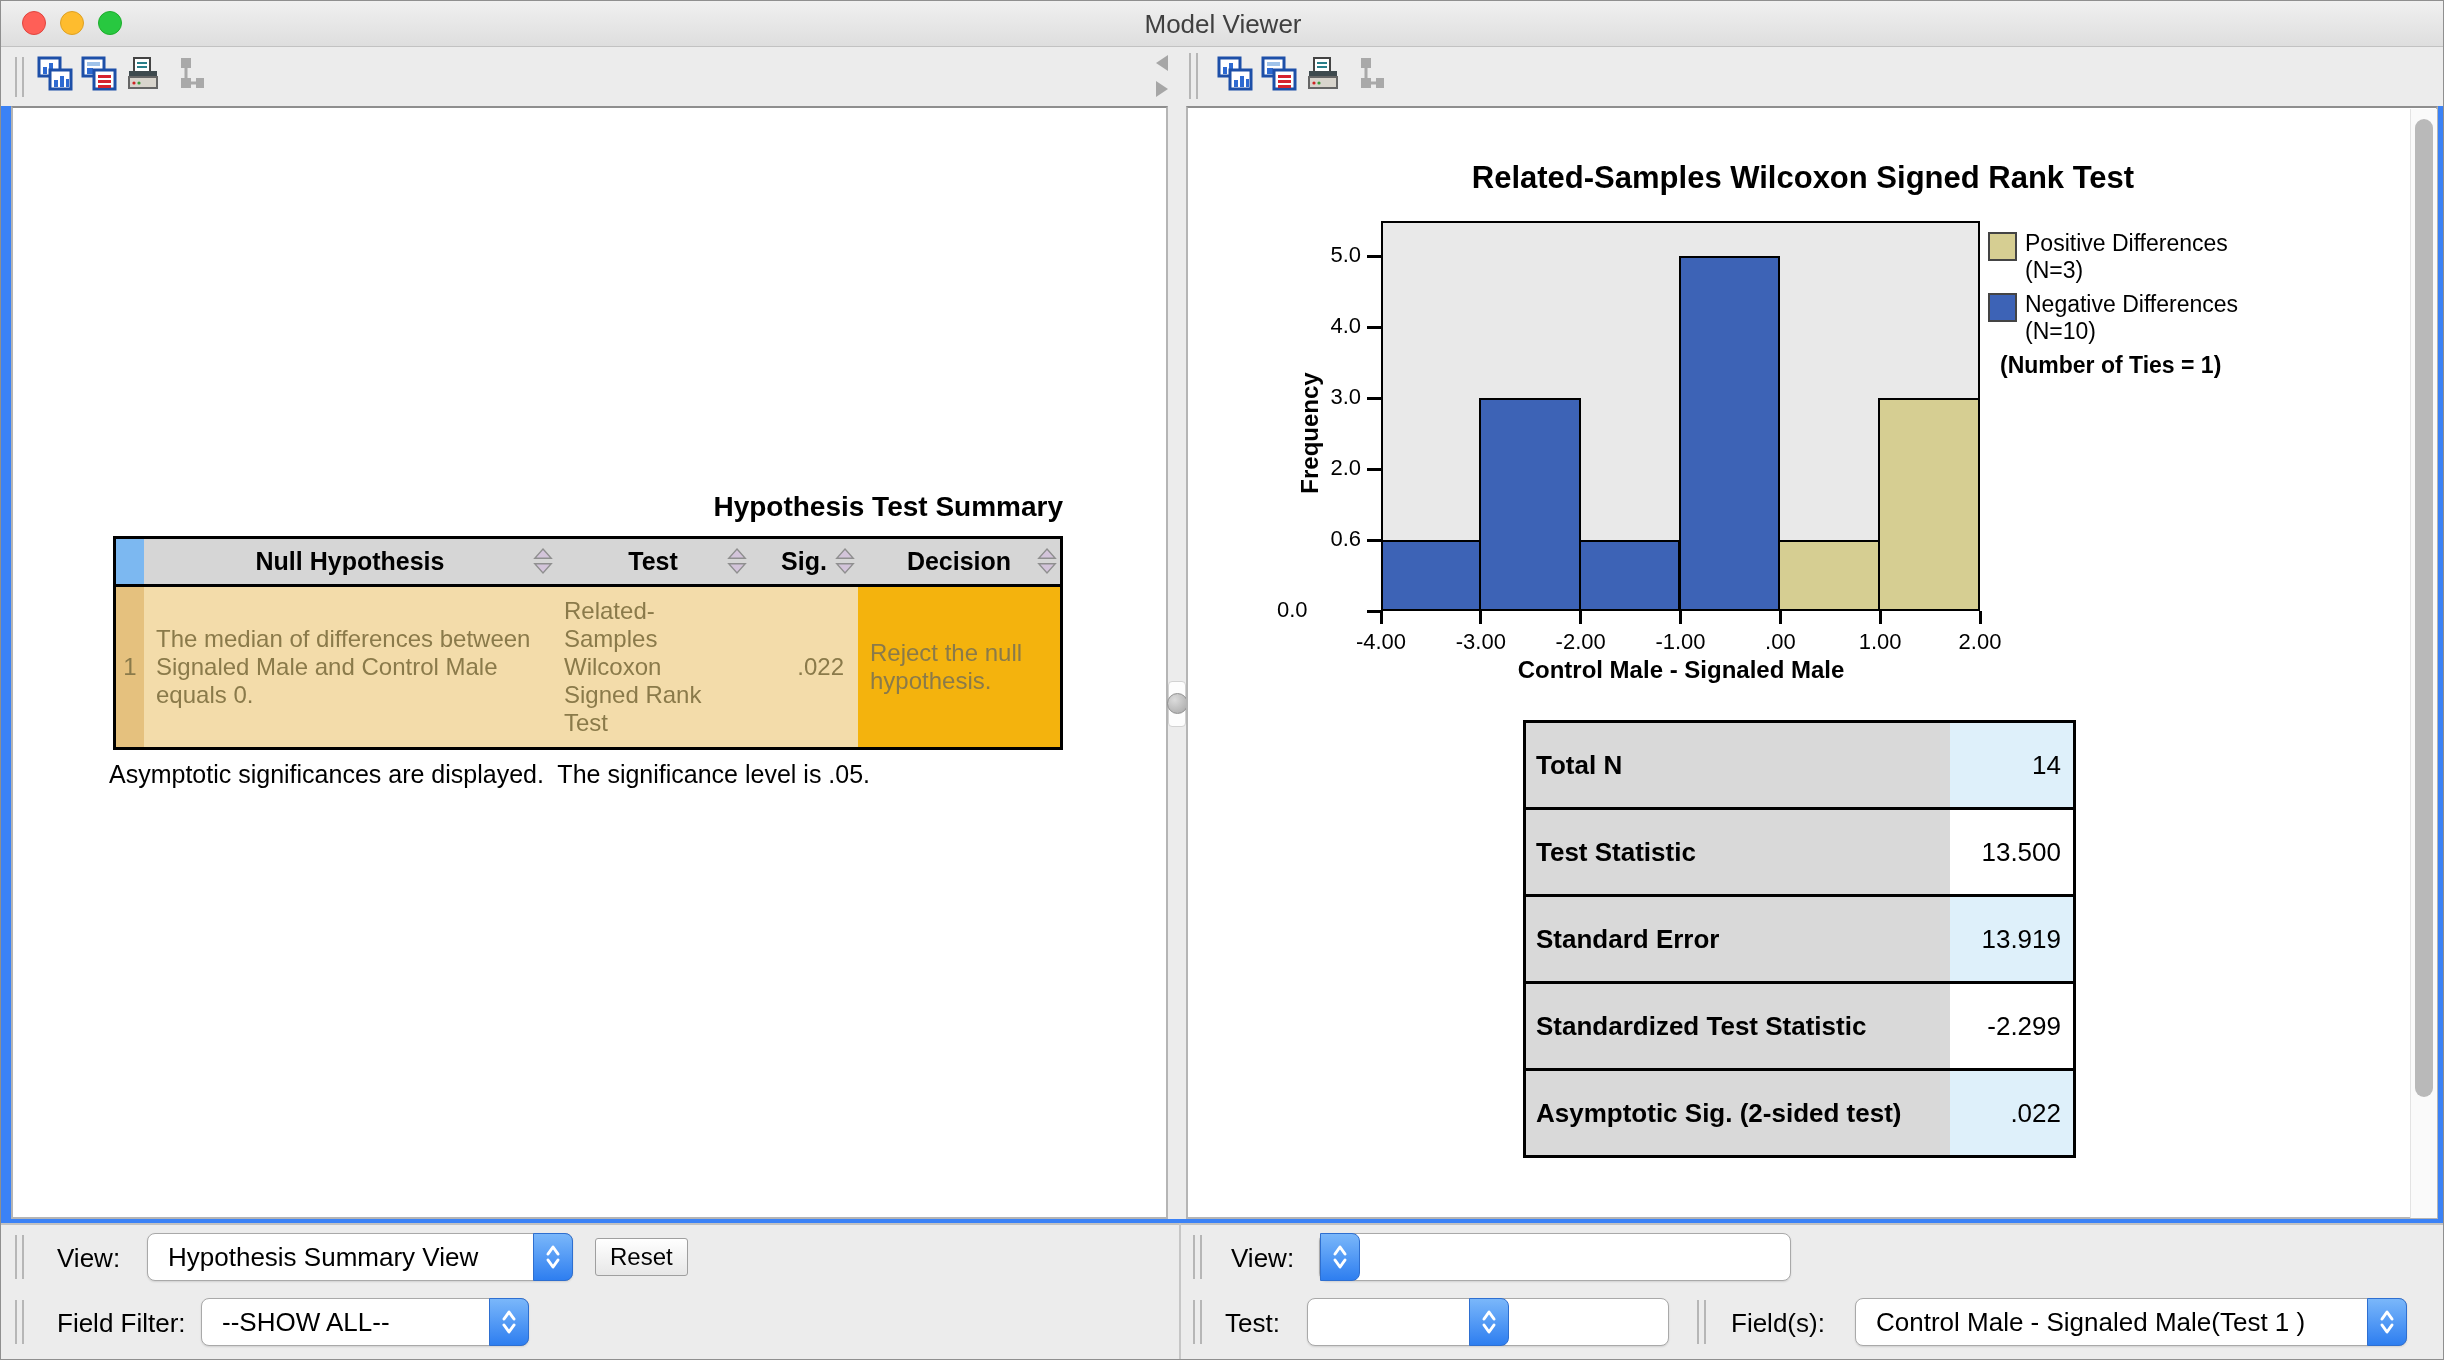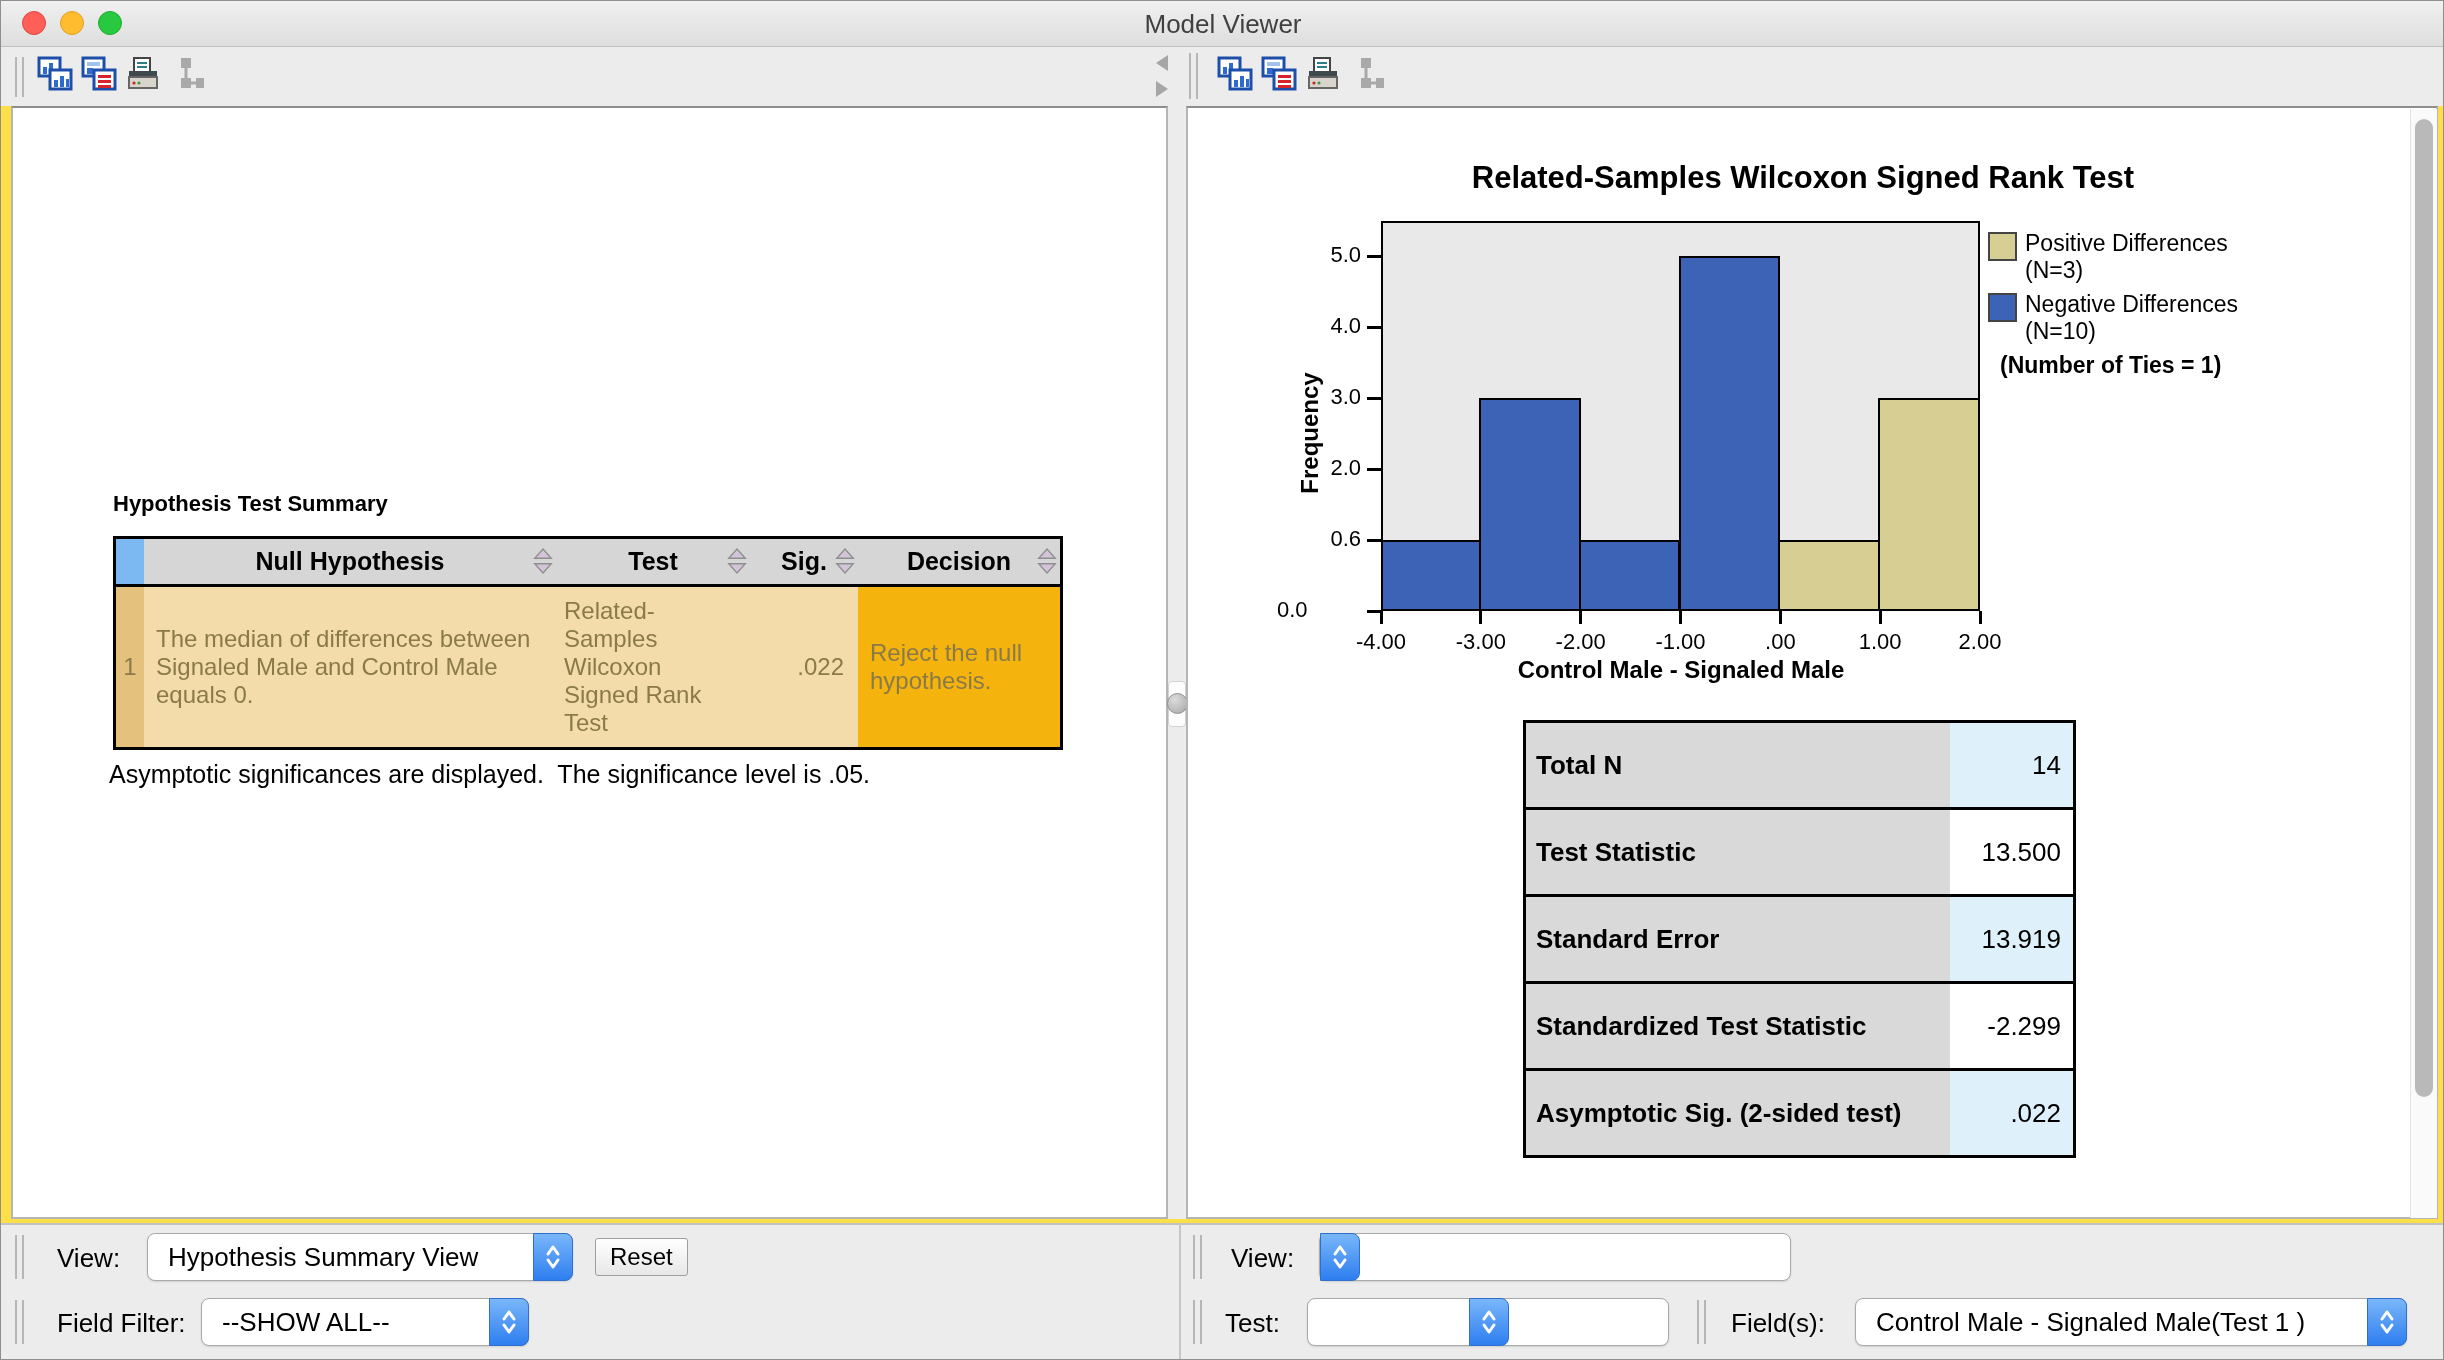--- a/index.html
+++ b/index.html
@@ -1,16 +1,16 @@
 <!DOCTYPE html>
 <html><head>
 <meta charset="utf-8">
 <style>
   html,body{margin:0;padding:0;background:#9a9a9a;}
-  .canvas{position:relative;width:2444px;height:1360px;background:#fde047;overflow:hidden;
+  .canvas{position:relative;width:2444px;height:1360px;background:#3b82f6;overflow:hidden;
           font-family:"Liberation Sans","DejaVu Sans",sans-serif;color:#000;
           border:1px solid #8f8f8f;box-sizing:border-box;}
   .abs{position:absolute;}
 
   
   .titlebar{left:0;top:0;width:2444px;height:45px;background:linear-gradient(#f0f0f0,#dedede);
             border-bottom:1px solid #c2c2c2;}
   .light{position:absolute;top:10px;width:24px;height:24px;border-radius:50%;box-sizing:border-box;}
   .light.red{left:21px;background:#ff5f57;border:1px solid #e0443e;}
   .light.yellow{left:59px;background:#febc2e;border:1px solid #dea123;}
@@ -29,21 +29,21 @@
          border-right:2px solid #b5b5b5;border-bottom:2px solid #b5b5b5;box-sizing:border-box;}
   .left-panel{left:10px;top:105px;width:1157px;height:1113px;}
   .right-panel{left:1185px;top:105px;width:1252px;height:1113px;}
   .splitter{left:1167px;top:105px;width:18px;height:1113px;background:#ececec;}
   .split-notch{left:1167px;top:680px;width:18px;height:46px;background:#fdfdfd;border:1px solid #d2d2d2;
                border-radius:4px;box-sizing:border-box;}
   .split-knob{left:1166px;top:692px;width:21px;height:21px;border-radius:50%;
               background:radial-gradient(circle at 35% 30%,#dcdcdc,#a6a6a6);border:1px solid #8f8f8f;box-sizing:border-box;}
 
   
-  .hyp-title{left:100px;top:383px;width:950px;text-align:left;font-size:22px;font-weight:bold;}
+  .hyp-title{left:100px;top:383px;width:950px;text-align:right;font-size:28px;font-weight:bold;}
   .hyp-table{left:100px;top:428px;width:950px;border:3px solid #000;box-sizing:border-box;background:#f3dcaa;}
   .hyp-head{display:flex;height:45px;background:#d6d6d6;}
   .hyp-head .hcell{position:relative;display:flex;align-items:center;justify-content:center;
                    font-size:25px;font-weight:bold;box-sizing:border-box;}
   .hc-corner{width:28px;background:#7cb8f1;}
   .hc-null{width:412px;}.hc-test{width:194px;}.hc-sig{width:108px;}.hc-dec{width:202px;}
   .sort{position:absolute;right:2px;top:7px;}
   .hyp-body{display:flex;height:160px;border-top:3px solid #000;font-size:24px;line-height:28px;color:#8a7a4a;}
   .bcell{display:flex;align-items:center;box-sizing:border-box;}
   .bc-num{width:28px;background:#e5c17e;justify-content:center;}

